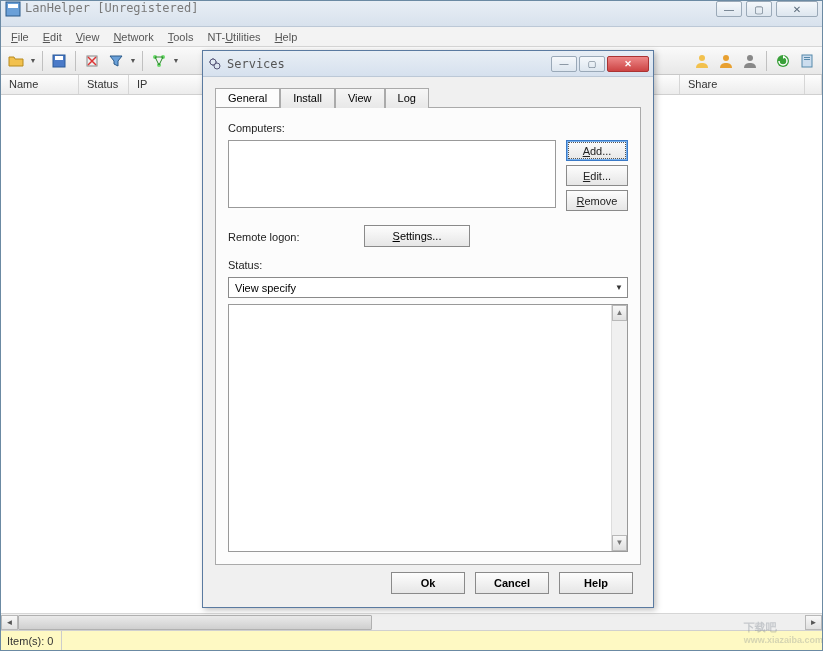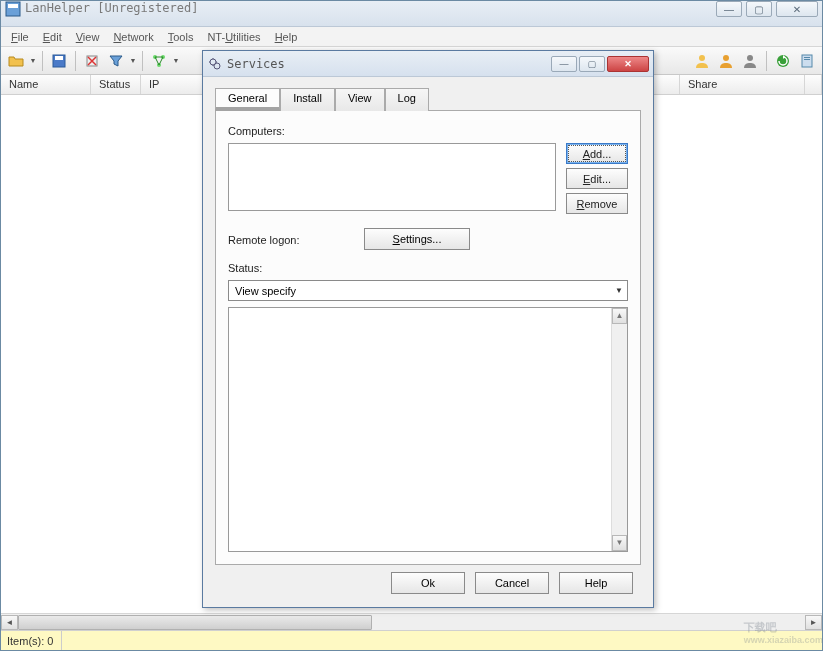--- a/index.html
+++ b/index.html
@@ -41,39 +41,39 @@
 .dlg-titlebar { height: 26px; background: linear-gradient(#e8eef5, #d6e1ee); border-bottom: 1px solid #bcc8d6; display: flex; align-items: center; padding: 0 4px; }
 .dlg-titlebar .icon { width: 16px; height: 16px; margin-right: 4px; }
 .dlg-titlebar .title { flex: 1; font-family: "SimSun", monospace; font-size: 12px; color: #555; }
 .dlg-controls { display: flex; gap: 2px; }
 .dlg-btn { width: 26px; height: 16px; border: 1px solid #9aa9b8; border-radius: 2px; background: linear-gradient(#f5f8fb, #dde6ef); display: flex; align-items: center; justify-content: center; font-size: 9px; color: #5a6a7a; }
 .dlg-btn.close { width: 42px; background: linear-gradient(#e88, #c44); border-color: #a33; color: #fff; font-weight: bold; }
 
 .dlg-body { flex: 1; padding: 10px 12px 6px; display: flex; flex-direction: column; }
 .tabstrip { display: flex; position: relative; top: 1px; z-index: 2; }
 .tab { padding: 3px 12px; border: 1px solid #aaa; background: linear-gradient(#f6f6f6, #e8e8e8); border-bottom: none; margin-right: 0px; cursor: default; }
-.tab.active { background: #fcfcfc; border-bottom: 4px solid #a3a3a3; position: relative; z-index: 3; }
+.tab.active { background: #fcfcfc; border-bottom: 1px solid #a3a3a3; position: relative; z-index: 3; }
 .tabpanel { flex: 1; border: 1px solid #aaa; background: #fcfcfc; padding: 12px; display: flex; flex-direction: column; gap: 6px; }
 
 .lbl { color: #222; margin-top: 2px; }
 .row { display: flex; gap: 10px; align-items: flex-start; }
 .computers-box { flex: 1; height: 68px; border: 1px solid #999; background: #fff; }
 .btn-col { display: flex; flex-direction: column; gap: 4px; }
 .btn { width: 62px; height: 21px; border: 1px solid #8a8a8a; background: linear-gradient(#fdfdfd, #e6e6e6); display: flex; align-items: center; justify-content: center; color: #222; cursor: default; }
 .btn.focused { border: 1px solid #3a7ac8; box-shadow: 0 0 0 1px #7ab2ee inset; outline: 1px dotted #555; outline-offset: -3px; }
 .btn u { text-decoration: underline; }
 .btn-wide { width: 106px; height: 22px; border: 1px solid #8a8a8a; background: linear-gradient(#fdfdfd, #e6e6e6); display: flex; align-items: center; justify-content: center; }
 .select { height: 21px; border: 1px solid #8a8a8a; background: #fff; display: flex; align-items: center; padding: 0 6px; position: relative; }
 .select .arrow { position: absolute; right: 4px; font-size: 8px; color: #333; }
 .textarea { flex: 1; border: 1px solid #999; background: #fff; position: relative; min-height: 160px; }
 .textarea .vsb { position: absolute; right: 0; top: 0; bottom: 0; width: 16px; background: #f0f0f0; border-left: 1px solid #ddd; }
 .textarea .vsb .sbtn { height: 16px; background: linear-gradient(#f8f8f8, #e0e0e0); border: 1px solid #b8b8b8; font-size: 8px; text-align: center; color: #777; line-height: 14px; }
 .textarea .vsb .track { position: absolute; top: 16px; bottom: 16px; left: 0; right: 0; }
 
-.dlg-footer { height: 36px; display: flex; justify-content: flex-end; align-items: center; gap: 10px; padding: 0 8px; }
+.dlg-footer { height: 36px; display: flex; justify-content: flex-end; align-items: center; gap: 10px; padding: 0 8px; font-weight: bold; }
 .dlg-footer .fbtn { width: 74px; height: 22px; border: 1px solid #8a8a8a; background: linear-gradient(#fdfdfd, #e6e6e6); display: flex; align-items: center; justify-content: center; }
 
 .watermark { position: absolute; right: 0; bottom: 6px; font-size: 16px; color: rgba(120,130,140,0.35); font-family: "Microsoft YaHei", sans-serif; font-weight: bold; pointer-events: none; }
 .watermark small { display: block; font-size: 9px; text-align: right; color: rgba(120,130,140,0.3); }
 </style>
 </head>
 <body>
 
 <div class="main-window">
   <div class="main-titlebar">
@@ -168,21 +168,21 @@
     <div class="tb-btn">
         <svg viewBox="0 0 16 16">
           <rect x="3" y="2" width="10" height="12" fill="#cde" stroke="#58a"></rect>
           <rect x="5" y="4" width="6" height="1" fill="#58a"></rect>
           <rect x="5" y="6" width="6" height="1" fill="#58a"></rect>
         </svg>
       </div>
   </div>
 
   <div class="table-header">
-    <div class="th-cell" style="width:90px">Name</div>
+    <div class="th-cell" style="width:78px">Name</div>
     <div class="th-cell" style="width:50px">Status</div>
     <div class="th-cell" style="flex:1">IP</div>
     <div class="th-cell" style="width:125px">Share</div>
     <div class="th-cell" style="width:10px"></div>
   </div>
   <div class="table-body"></div>
 
   <div class="hscroll">
     <div class="sbtn">◄</div>
     <div class="track">

